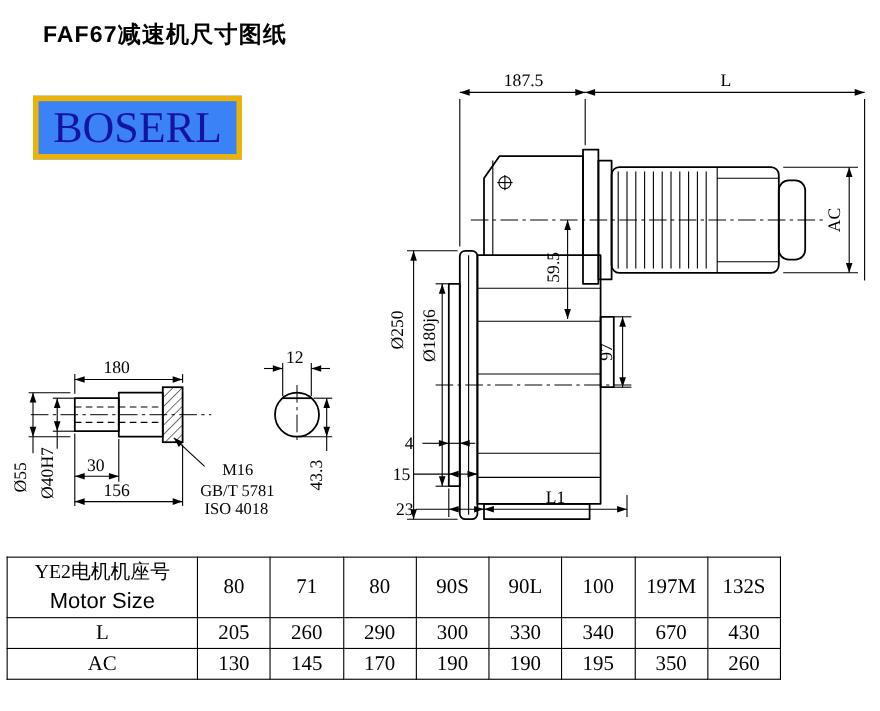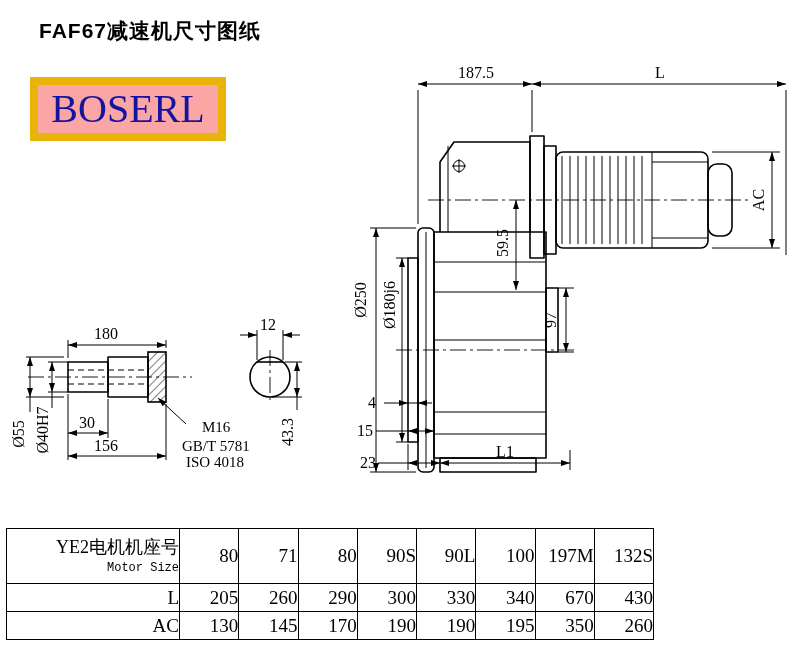--- a/index.html
+++ b/index.html
@@ -1,32 +1,32 @@
 <!DOCTYPE html>
 <html><head>
 <meta charset="utf-8">
 <style>
   html,body{margin:0;padding:0;background:#fff}
   body{width:800px;height:646px;position:relative;overflow:hidden;font-family:"Liberation Sans","DejaVu Sans",sans-serif;color:#000}
   .title{position:absolute;left:28px;top:6px;margin:11px;font-size:21px;font-weight:bold;letter-spacing:1px;font-family:"Liberation Sans","DejaVu Sans",sans-serif}
-  .logo-box{position:absolute;left:30px;top:77px;width:180px;height:48px;border:8px solid #eab308;background:#fca5a5;display:flex;align-items:center;justify-content:center}
+  .logo-box{position:absolute;left:30px;top:87px;width:180px;height:48px;border:5px solid #eab308;background:#3b82f6;display:flex;align-items:center;justify-content:center}
   .logo-box span{font-family:"Liberation Serif","DejaVu Serif",serif;font-size:40px;color:#1414a0;line-height:1}
   svg{position:absolute;left:0;top:0}
   .obj{fill:none;stroke:#000;stroke-width:1.6;stroke-linejoin:round}
   .thin{fill:none;stroke:#000;stroke-width:1}
   .cl{fill:none;stroke:#000;stroke-width:.9;stroke-dasharray:16 4 3 4}
   .hid{stroke-dasharray:6 4}
   .dim{font-family:"Liberation Serif","DejaVu Serif",serif;font-size:16px;fill:#000}
   .dim.sm{font-size:15px}
-  .size-table{position:absolute;left:6px;top:528px;width:648px;border-collapse:collapse;table-layout:fixed;text-align:right;font-family:"Liberation Serif","DejaVu Serif",serif;font-size:19px}
+  .size-table{position:absolute;left:6px;top:506px;width:704px;border-collapse:collapse;table-layout:fixed;text-align:center;font-family:"Liberation Serif","DejaVu Serif",serif;font-size:19px}
   .size-table td{border:1.4px solid #000;height:27px;padding:0;overflow:hidden}
   .size-table .c0{width:172px}
   .size-table .hdr{height:54px}
   .hdr div{line-height:1.4;font-size:18px}
-  .hdr .mono{font-family:Liberation Mono, monospace;font-size:12px}
+  .hdr .mono{font-family:Liberation Sans, sans-serif;font-size:20px}
 </style>
 </head>
 <body>
 
 <div>
 
 <svg width="800" height="502" viewBox="0 0 800 502">
   <defs>
     <marker id="arr" viewBox="0 0 10 10" refX="9.5" refY="5" markerWidth="10" markerHeight="10" orient="auto-start-reverse">
       <path d="M0.5,2 L9.5,5 L0.5,8 z" fill="#000"></path>

